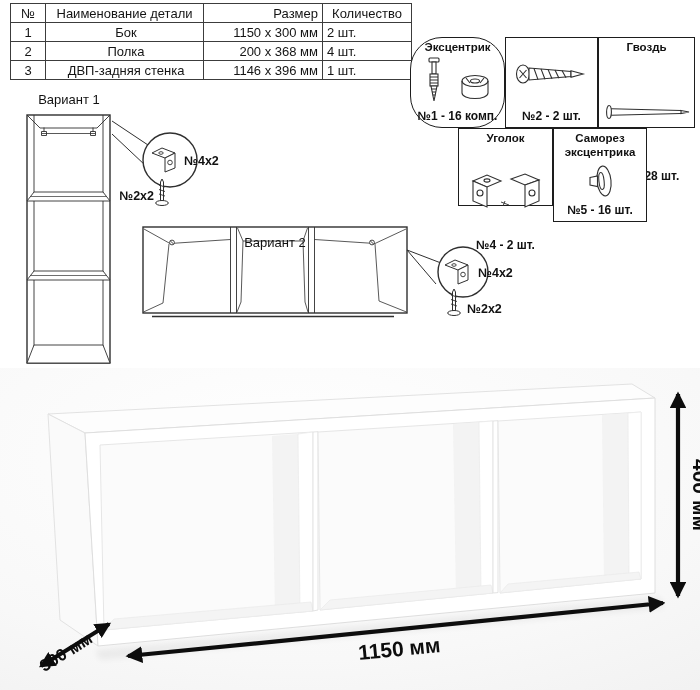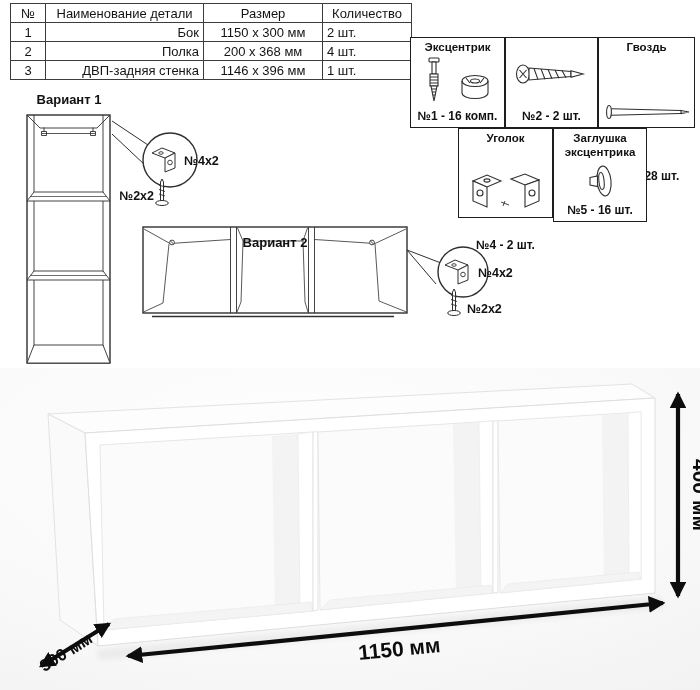--- a/index.html
+++ b/index.html
@@ -8,33 +8,33 @@
   .photo-bg{position:absolute;left:0;top:368px;width:700px;height:322px;
     background:radial-gradient(130% 130% at 42% 28%, #ffffff 0%, #f8f8f8 48%, #eaeaea 100%);}
   svg.art{position:absolute;left:0;top:0;width:700px;height:690px;pointer-events:none;}
 
   
   table.parts{position:absolute;left:10px;top:3px;border-collapse:collapse;table-layout:fixed;
     font-size:13px;color:#141414;background:#fff;}
   table.parts td,table.parts th{border:1px solid #3c3c3c;padding:0 4px;height:18px;
     font-weight:normal;white-space:nowrap;overflow:hidden;}
   .col-num{width:26px;text-align:center;}
-  .col-name{width:146px;text-align:right;padding-left:7px!important;}
-  .col-size{width:110px;text-align:center;}
+  .col-name{width:146px;text-align:center;padding-left:7px!important;}
+  .col-size{width:110px;text-align:right;}
   .col-qty{width:80px;}
   table.parts th.col-name{text-align:center;padding-left:4px!important;}
 
   
   .hw-cell{position:absolute;border:1.6px solid #1d1d1d;background:#fff;box-sizing:border-box;
     display:flex;flex-direction:column;align-items:center;}
   .hw-title{font-weight:bold;font-size:11.5px;line-height:1.18;text-align:center;padding:3px 2px 0 2px;}
   .hw-icon{flex:1;display:flex;align-items:center;justify-content:center;width:100%;}
   .hw-count{font-weight:bold;font-size:12px;padding-bottom:4px;white-space:nowrap;}
 
-  .v-title{position:absolute;font-weight:bold;font-size:13px;text-align:center;color:#111;}
+  .v-title{position:absolute;font-weight:normal;font-size:13px;text-align:center;color:#111;}
 </style>
 </head>
 <body>
 
 <div class="stage">
 
   <div class="photo-bg"></div>
 
   <svg class="art" viewBox="0 0 700 690">
     <defs>
@@ -175,21 +175,21 @@
     </tr>
     <tr>
       <td class="col-num">3</td>
       <td class="col-name">ДВП-задняя стенка</td>
       <td class="col-size">1146 x 396 мм</td>
       <td class="col-qty">1 шт.</td>
     </tr>
   </tbody>
     </table>
 
-  <div class="hw-cell" style="left:410px;top:37px;width:95px;height:91px;">
+  <div class="hw-cell" style="left:410px;top:37px;width:95px;height:91px;border-radius:32px;">
     <div class="hw-title">Эксцентрик</div>
     <div class="hw-icon">
       <svg width="86" height="50" viewBox="0 0 86 50" fill="none" stroke="#2f2f2f" stroke-width="1.1">
         <rect x="14" y="1" width="10" height="4" rx="1" fill="#fff"></rect>
         <rect x="17" y="5" width="4" height="12" fill="#fff"></rect>
         <rect x="15" y="17" width="8" height="12" fill="#fff"></rect>
         <path d="M15,20 h8 M15,23 h8 M15,26 h8"></path>
         <polygon points="16,29 22,29 19,44" fill="#fff"></polygon>
         <path d="M16.5,32 h5 M17,35 h4 M17.8,38 h2.6"></path>
         <ellipse cx="60" cy="24" rx="13" ry="5.5" fill="#fff"></ellipse>
@@ -219,39 +219,39 @@
     <div class="hw-icon">
       <svg width="88" height="18" viewBox="0 0 88 18" fill="none" stroke="#2f2f2f" stroke-width="1.1">
         <ellipse cx="6" cy="9" rx="2.4" ry="6.5" fill="#fff"></ellipse>
         <path d="M8.2,5.8 L78,7.5 M8.2,12.2 L78,10.5"></path>
         <polygon points="78,7.5 86,9 78,10.5" fill="#fff"></polygon>
       </svg>
     </div>
     <div class="hw-count">№3 - 28 шт.</div>
   </div>
 
-  <div class="hw-cell" style="left:458px;top:128px;width:95px;height:90px;gap:23px;">
+  <div class="hw-cell" style="left:458px;top:128px;width:95px;height:78px;gap:23px;">
     <div class="hw-title">Уголок</div>
     <div class="hw-icon">
       <svg width="78" height="46" viewBox="0 0 78 46" fill="none" stroke="#2f2f2f" stroke-width="1.1">
         <polygon points="6,12 20,6 34,12 20,18" fill="#fff"></polygon>
         <polygon points="6,12 20,18 20,38 6,32" fill="#fff"></polygon>
         <circle cx="13" cy="24" r="3" fill="#fff"></circle>
         <ellipse cx="20" cy="11.5" rx="3" ry="1.6" fill="#fff"></ellipse>
         <polygon points="44,10 58,5 72,11 58,16" fill="#fff"></polygon>
         <polygon points="58,16 72,11 72,32 58,38" fill="#fff"></polygon>
         <circle cx="65" cy="24" r="3" fill="#fff"></circle>
         <path d="M34,33 l8,3 M38,32 l-2,5" stroke-width="0.9"></path>
       </svg>
     </div>
     <div class="hw-count">№4 - 2 шт.</div>
   </div>
 
   <div class="hw-cell" style="left:553px;top:128px;width:94px;height:94px;">
-    <div class="hw-title">Заглушка эксцентрика</div>
+    <div class="hw-title">Саморез эксцентрика</div>
     <div class="hw-icon">
       <svg width="48" height="42" viewBox="0 0 48 42" fill="none" stroke="#2f2f2f" stroke-width="1.1">
         <ellipse cx="28" cy="21" rx="7" ry="15" fill="#fff" transform="rotate(-6 28 21)"></ellipse>
         <ellipse cx="25.5" cy="21" rx="2.6" ry="8.5" fill="#fff" transform="rotate(-6 25.5 21)"></ellipse>
         <polygon points="14,17.5 21.5,16 21.5,26.5 14,25" fill="#fff"></polygon>
       </svg>
     </div>
     <div class="hw-count">№5 - 16 шт.</div>
   </div>
 

